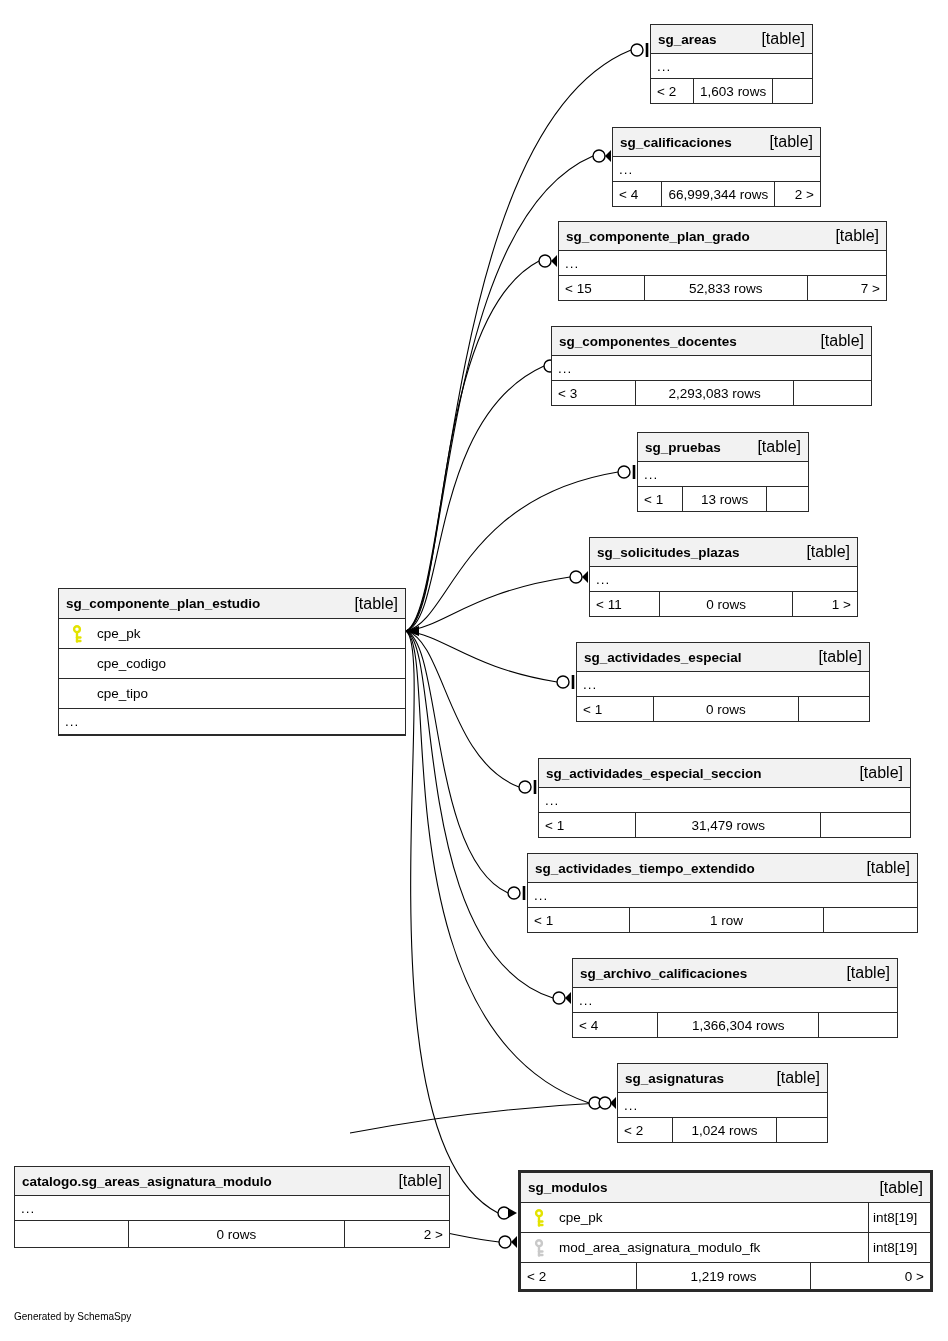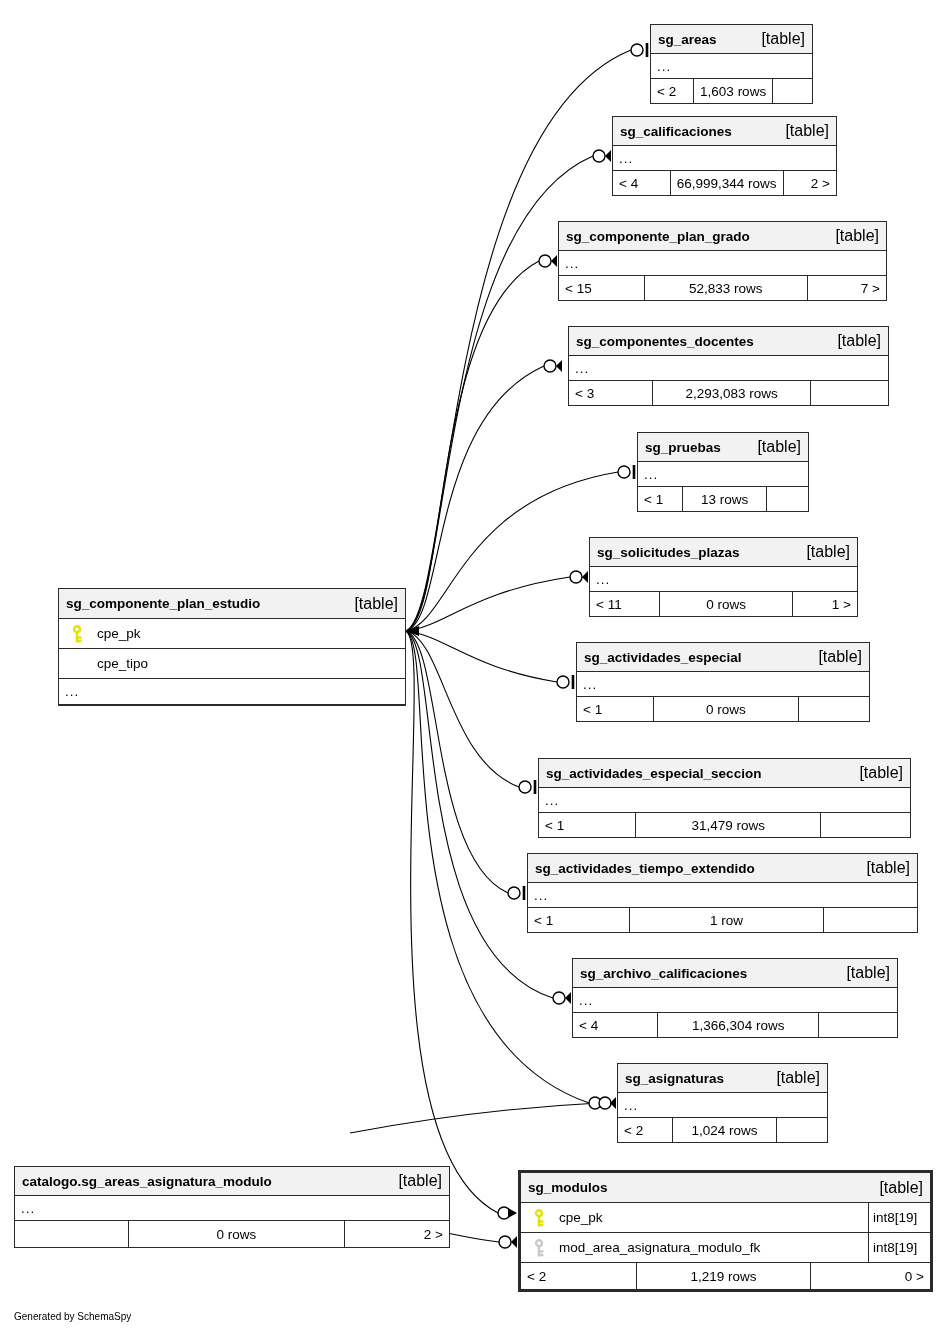--- a/index.html
+++ b/index.html
@@ -107,21 +107,21 @@
       <span class="tag">[table]</span>
     </div>
   <div class="ell">...</div>
   <div class="ftr">
     <div class="fc l">&lt; 2</div>
     <div class="fc c">1,603 rows</div>
     <div class="fc r"></div>
   </div>
 </div>
 
-<div class="tbl" style="left:612px;top:116px;width:225px;">
+<div class="tbl" style="left:612px;top:127px;width:209px;">
   <div class="hdr">
       <span class="name">sg_calificaciones</span>
       <span class="tag">[table]</span>
     </div>
   <div class="ell">...</div>
   <div class="ftr">
     <div class="fc l">&lt; 4</div>
     <div class="fc c">66,999,344 rows</div>
     <div class="fc r">2 &gt;</div>
   </div>
@@ -133,21 +133,21 @@
       <span class="tag">[table]</span>
     </div>
   <div class="ell">...</div>
   <div class="ftr">
     <div class="fc l">&lt; 15</div>
     <div class="fc c">52,833 rows</div>
     <div class="fc r">7 &gt;</div>
   </div>
 </div>
 
-<div class="tbl" style="left:568px;top:326px;width:321px;">
+<div class="tbl" style="left:551px;top:326px;width:321px;">
   <div class="hdr">
       <span class="name">sg_componentes_docentes</span>
       <span class="tag">[table]</span>
     </div>
   <div class="ell">...</div>
   <div class="ftr">
     <div class="fc l">&lt; 3</div>
     <div class="fc c">2,293,083 rows</div>
     <div class="fc r"></div>
   </div>
@@ -267,20 +267,24 @@
       <svg width="12" height="18" viewBox="0 0 12 18">
           <g stroke="#e3e300" fill="none" stroke-width="2.4" stroke-linecap="round">
             <circle cx="6" cy="4.2" r="2.9"></circle>
             <line x1="6" y1="7.4" x2="6" y2="16.5"></line>
             <line x1="6" y1="12.5" x2="9.4" y2="12.5"></line>
             <line x1="6" y1="16" x2="9.4" y2="16"></line>
           </g>
         </svg>
     </span>
     <span>cpe_pk</span>
+  </div>
+  <div class="col">
+    <span class="keyslot"></span>
+    <span>cpe_codigo</span>
   </div>
   <div class="col">
     <span class="keyslot"></span>
     <span>cpe_tipo</span>
   </div>
   <div class="ell">...</div>
 </div>
 
 <div class="tbl tall emph" style="left:518px;top:1170px;width:415px;">
   <div class="hdr">

